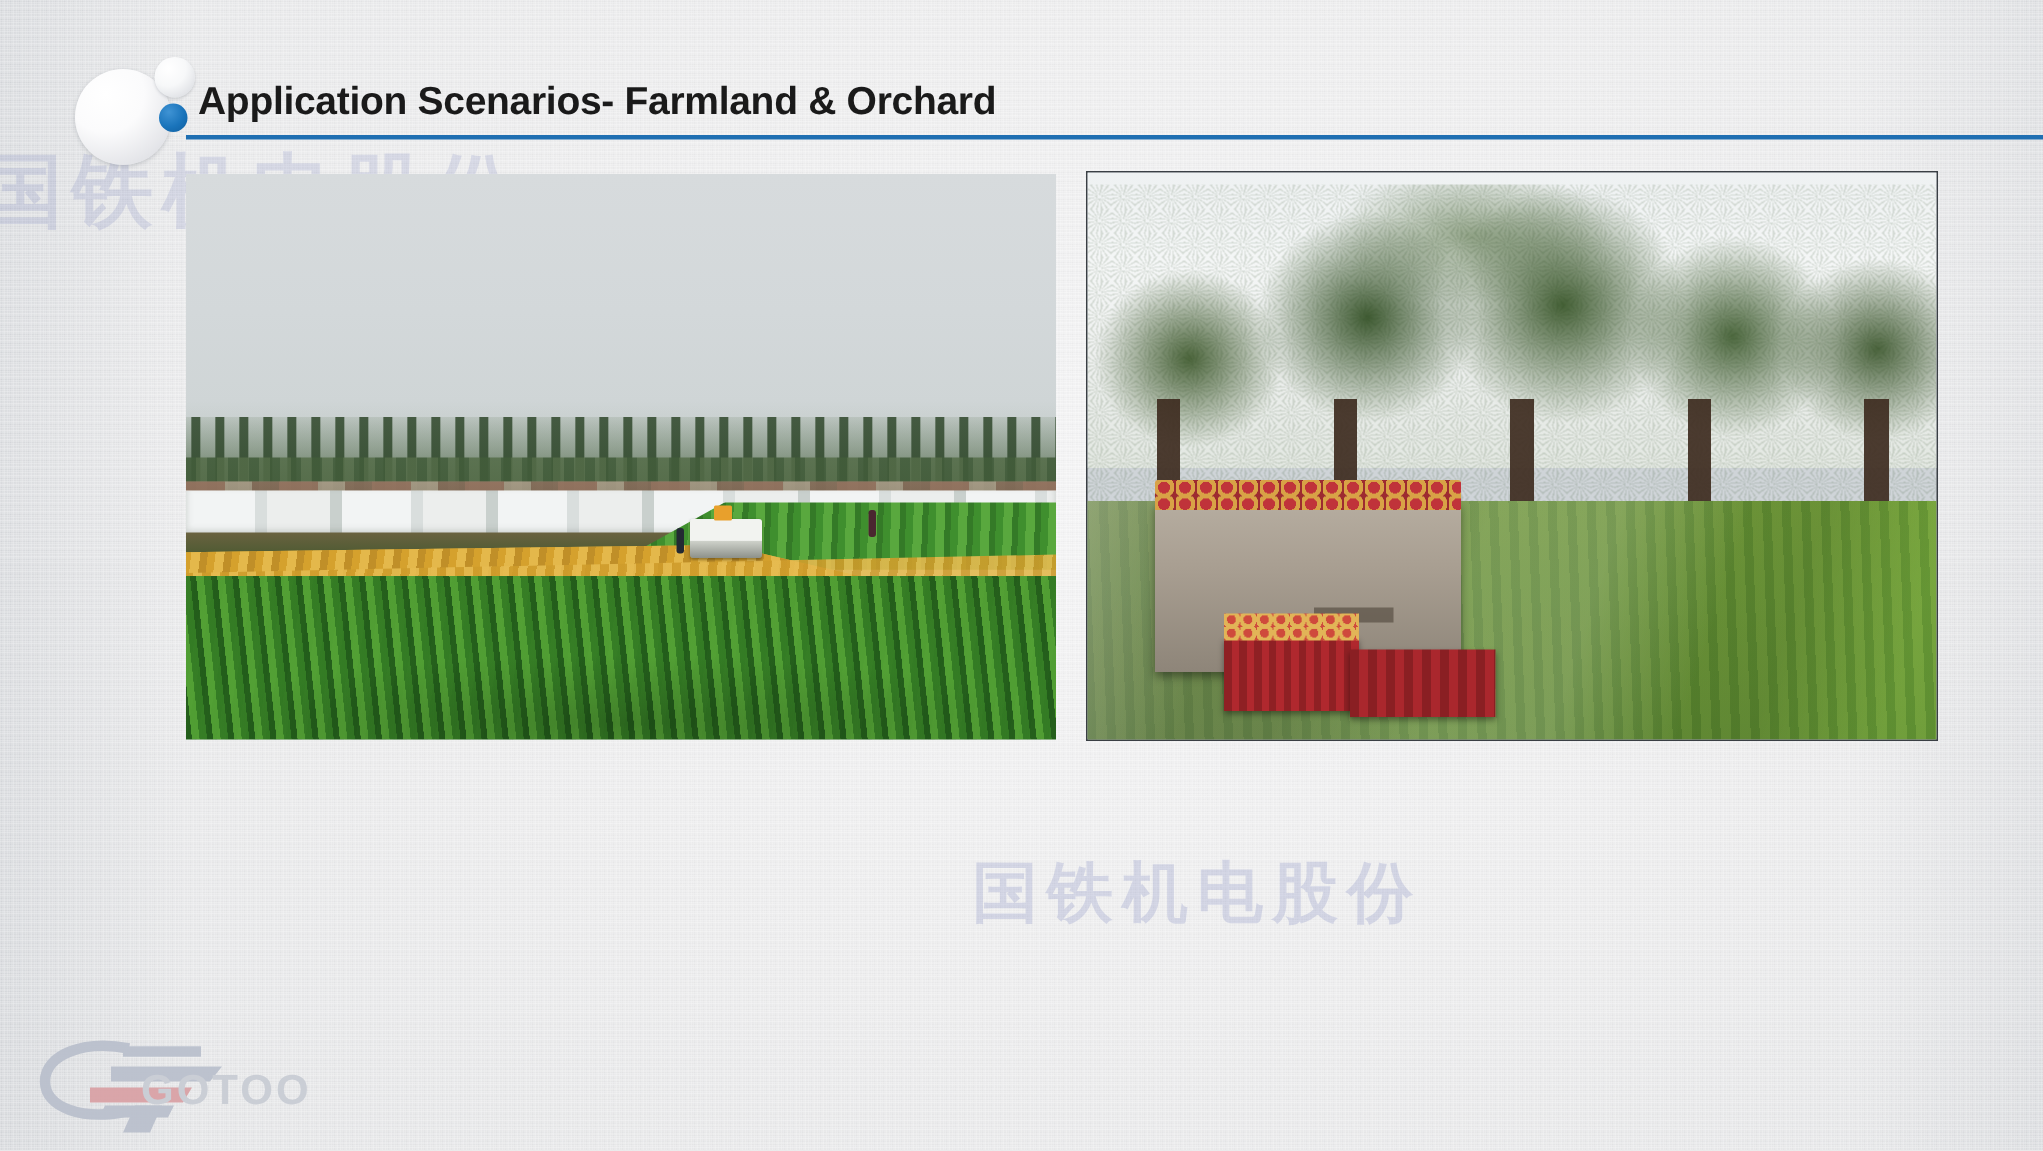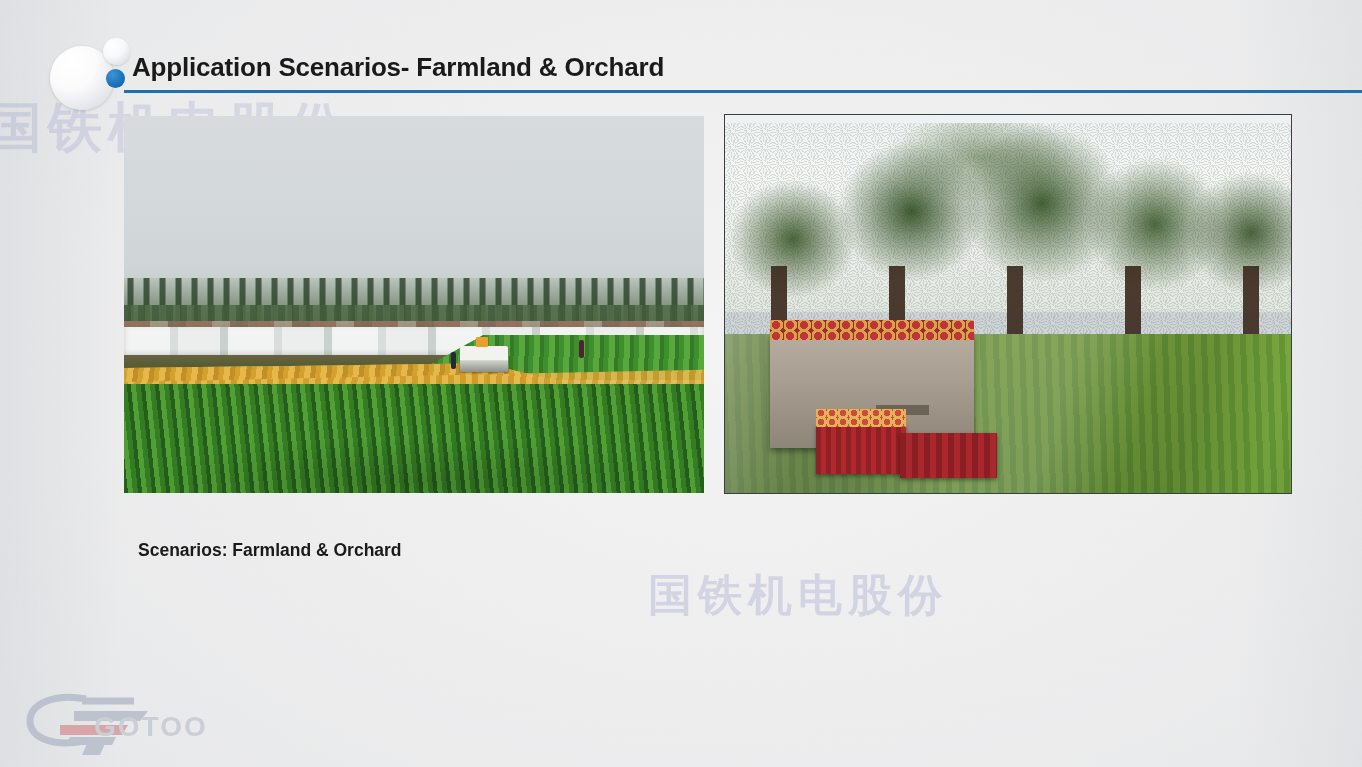--- a/index.html
+++ b/index.html
@@ -383,21 +383,20 @@
     <div class="layer or-sky"></div>
     <div class="layer or-canopy"></div>
     <div class="layer or-leafnoise"></div>
     <div class="layer or-trunks"></div>
     <div class="layer or-grass"></div>
     <div class="or-bigcrate"></div>
     <div class="or-redcrate1"></div>
     <div class="or-redcrate2"></div>
   </div>
 
-  <div class="subtitle">Scenarios: Farmland &amp; Orchard</div>
 
   <div class="logo">
     <svg width="210" height="80" viewBox="0 0 210 80">
       <g fill="none" stroke="#b9bfcc" stroke-width="7">
         <path d="M70 18 C 40 12, 14 22, 14 40 C 14 58, 40 66, 68 60"></path>
         <path d="M118 20 L 66 20"></path>
       </g>
       <path d="M44 44 L 112 44 L 106 54 L 44 54 Z" fill="#d9a0a4"></path>
       <g fill="#b9bfcc">
         <path d="M58 30 L 132 30 L 124 40 L 58 40 Z"></path>

